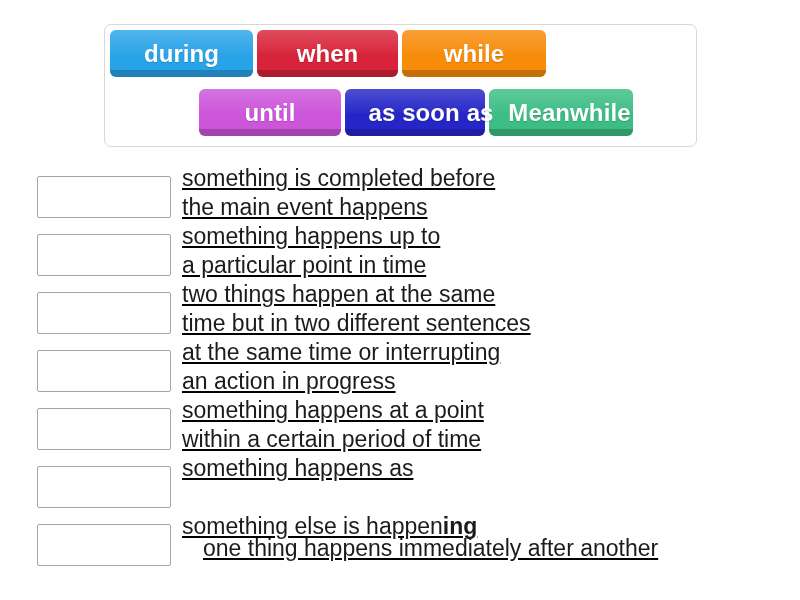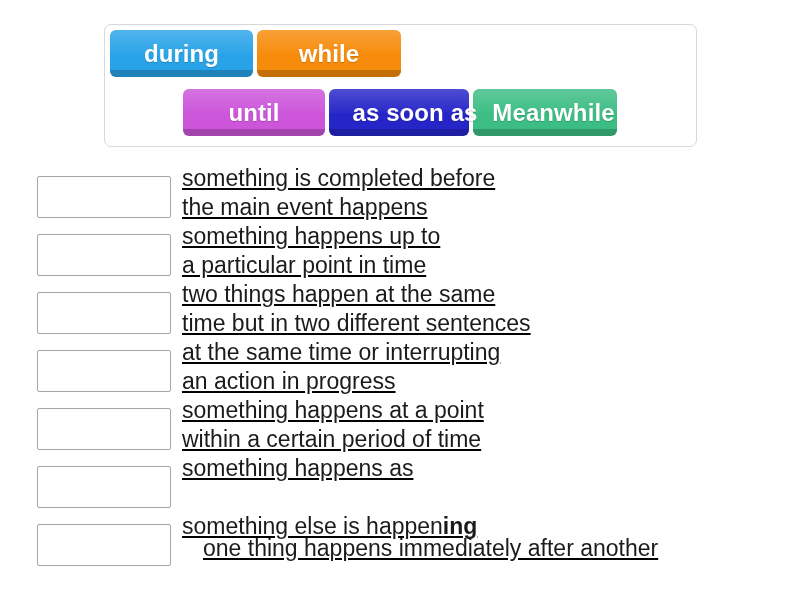--- a/index.html
+++ b/index.html
@@ -32,21 +32,21 @@
     border-radius: 7px;
     background: #ffffff;
   }
 
   .tile-row {
     position: absolute;
     display: flex;
     align-items: flex-start;
   }
   .tile-row.row-1 { left: 5px;  top: 5px;  }
-  .tile-row.row-2 { left: 78px; top: 64px; }
+  .tile-row.row-2 { left: 94px; top: 64px; }
 
   .tile {
     position: relative;
     height: 47px;
     border-radius: 6px;
     color: #ffffff;
     font-size: 24px;
     font-weight: 700;
     letter-spacing: 0.1px;
     display: flex;
@@ -139,20 +139,23 @@
 <body style="background: rgb(255, 255, 255);">
 
 <div id="app">
 
   <div class="tile-tray">
 
     <div class="tile-row row-1">
       <div class="tile w-during" style="background-color: rgb(41, 163, 232);">
         <span class="tile-label">during</span>
       </div>
+      <div class="tile w-when" style="background-color: rgb(216, 36, 58);">
+        <span class="tile-label">when</span>
+      </div>
       <div class="tile w-while" style="background-color: rgb(247, 139, 10);">
         <span class="tile-label">while</span>
       </div>
     </div>
 
     <div class="tile-row row-2">
       <div class="tile w-until" style="background-color: rgb(204, 85, 218);">
         <span class="tile-label">until</span>
       </div>
       <div class="tile w-assoonas" style="background-color: rgb(38, 38, 200); padding-left: 32px;">

